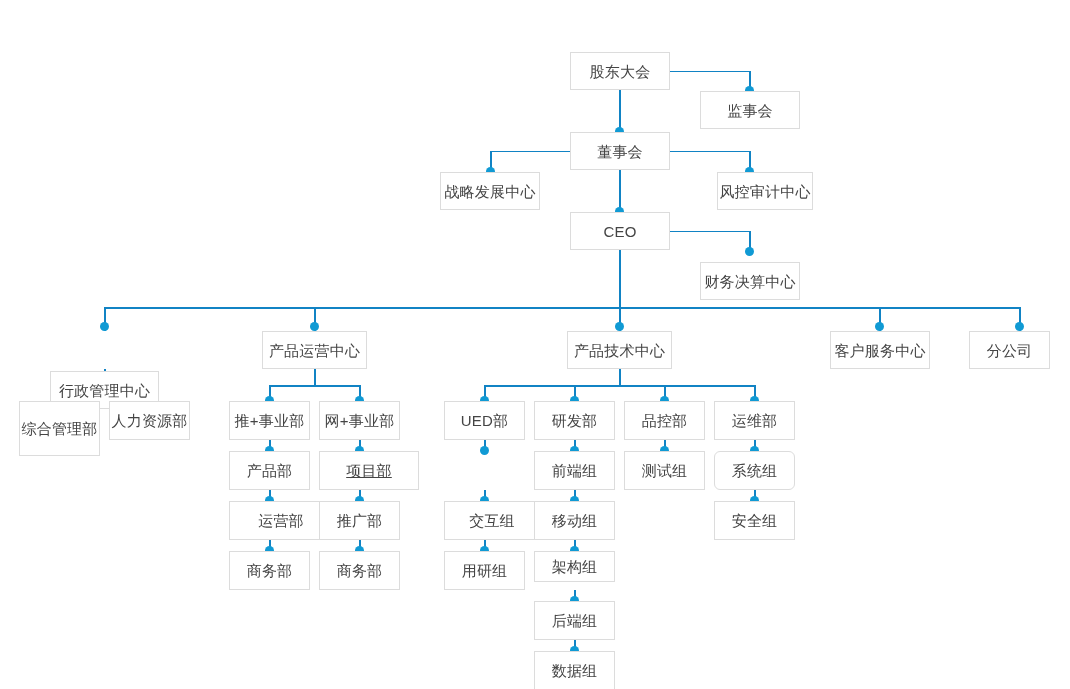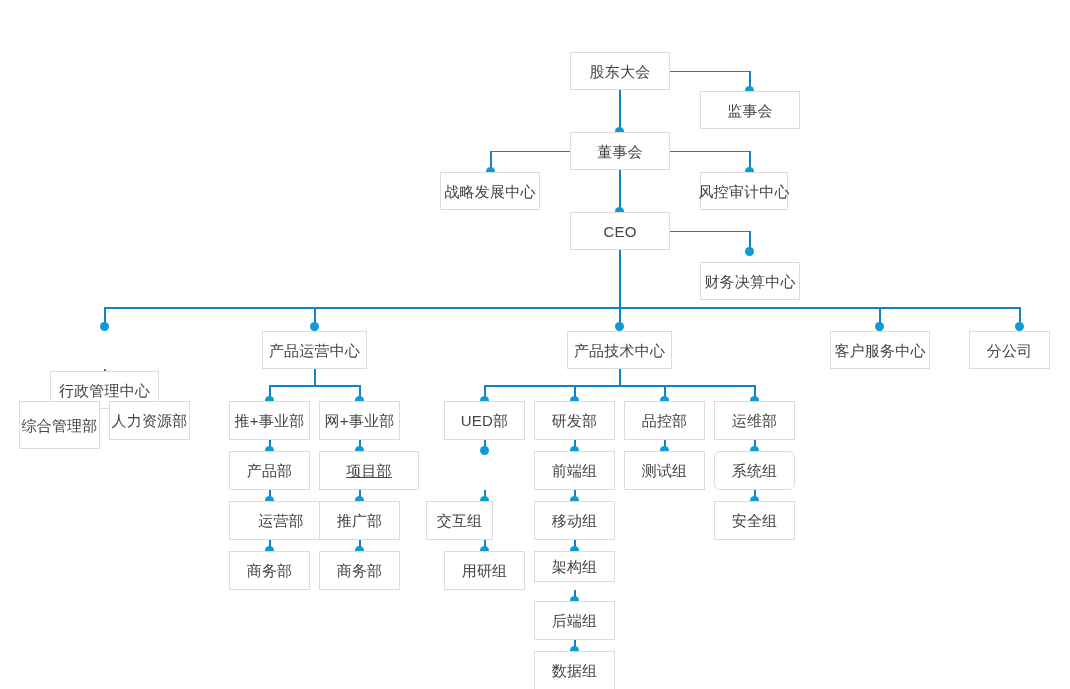--- a/index.html
+++ b/index.html
@@ -166,21 +166,21 @@
   <div class="node" style="left:700px; top:91px; width:100px; height:38px;">
     <span class="node-label">监事会</span>
   </div>
 
   <div class="node" style="left:570px; top:132px; width:100px; height:38px;">
     <span class="node-label">董事会</span>
   </div>
   <div class="node" style="left:440px; top:172px; width:100px; height:38px;">
     <span class="node-label">战略发展中心</span>
   </div>
-  <div class="node" style="left:700px; top:172px; width:88px; height:38px;">
+  <div class="node" style="left:717px; top:172px; width:96px; height:38px;">
     <span class="node-label">风控审计中心</span>
   </div>
 
   <div class="node" style="left:570px; top:212px; width:100px; height:38px;">
     <span class="node-label">CEO</span>
   </div>
   <div class="node" style="left:700px; top:262px; width:100px; height:38px;">
     <span class="node-label">财务决算中心</span>
   </div>
 
@@ -193,21 +193,21 @@
   <div class="node" style="left:567px; top:331px; width:105px; height:38px;">
     <span class="node-label">产品技术中心</span>
   </div>
   <div class="node" style="left:830px; top:331px; width:100px; height:38px;">
     <span class="node-label">客户服务中心</span>
   </div>
   <div class="node" style="left:969px; top:331px; width:81px; height:38px;">
     <span class="node-label">分公司</span>
   </div>
 
-  <div class="node" style="left:19px; top:401px; width:81px; height:48px;">
+  <div class="node" style="left:19px; top:401px; width:81px; height:55px;">
     <span class="node-label">综合管理部</span>
   </div>
   <div class="node" style="left:109px; top:401px; width:81px; height:39px;">
     <span class="node-label">人力资源部</span>
   </div>
 
   <div class="node" style="left:229px; top:401px; width:81px; height:39px;">
     <span class="node-label">推+事业部</span>
   </div>
   <div class="node" style="left:319px; top:401px; width:81px; height:39px;">
@@ -248,21 +248,21 @@
   <div class="node" style="left:534px; top:451px; width:81px; height:39px;">
     <span class="node-label">前端组</span>
   </div>
   <div class="node" style="left:624px; top:451px; width:81px; height:39px;">
     <span class="node-label">测试组</span>
   </div>
   <div class="node" style="left:714px; top:451px; width:81px; height:39px;border-radius:6px;">
     <span class="node-label">系统组</span>
   </div>
 
-  <div class="node" style="left:426px; top:501px; width:67px; height:39px;">
+  <div class="node" style="left:444px; top:501px; width:96px; height:39px;">
     <span class="node-label">交互组</span>
   </div>
   <div class="node" style="left:534px; top:501px; width:81px; height:39px;">
     <span class="node-label">移动组</span>
   </div>
   <div class="node" style="left:714px; top:501px; width:81px; height:39px;">
     <span class="node-label">安全组</span>
   </div>
 
   <div class="node" style="left:444px; top:551px; width:81px; height:39px;">

